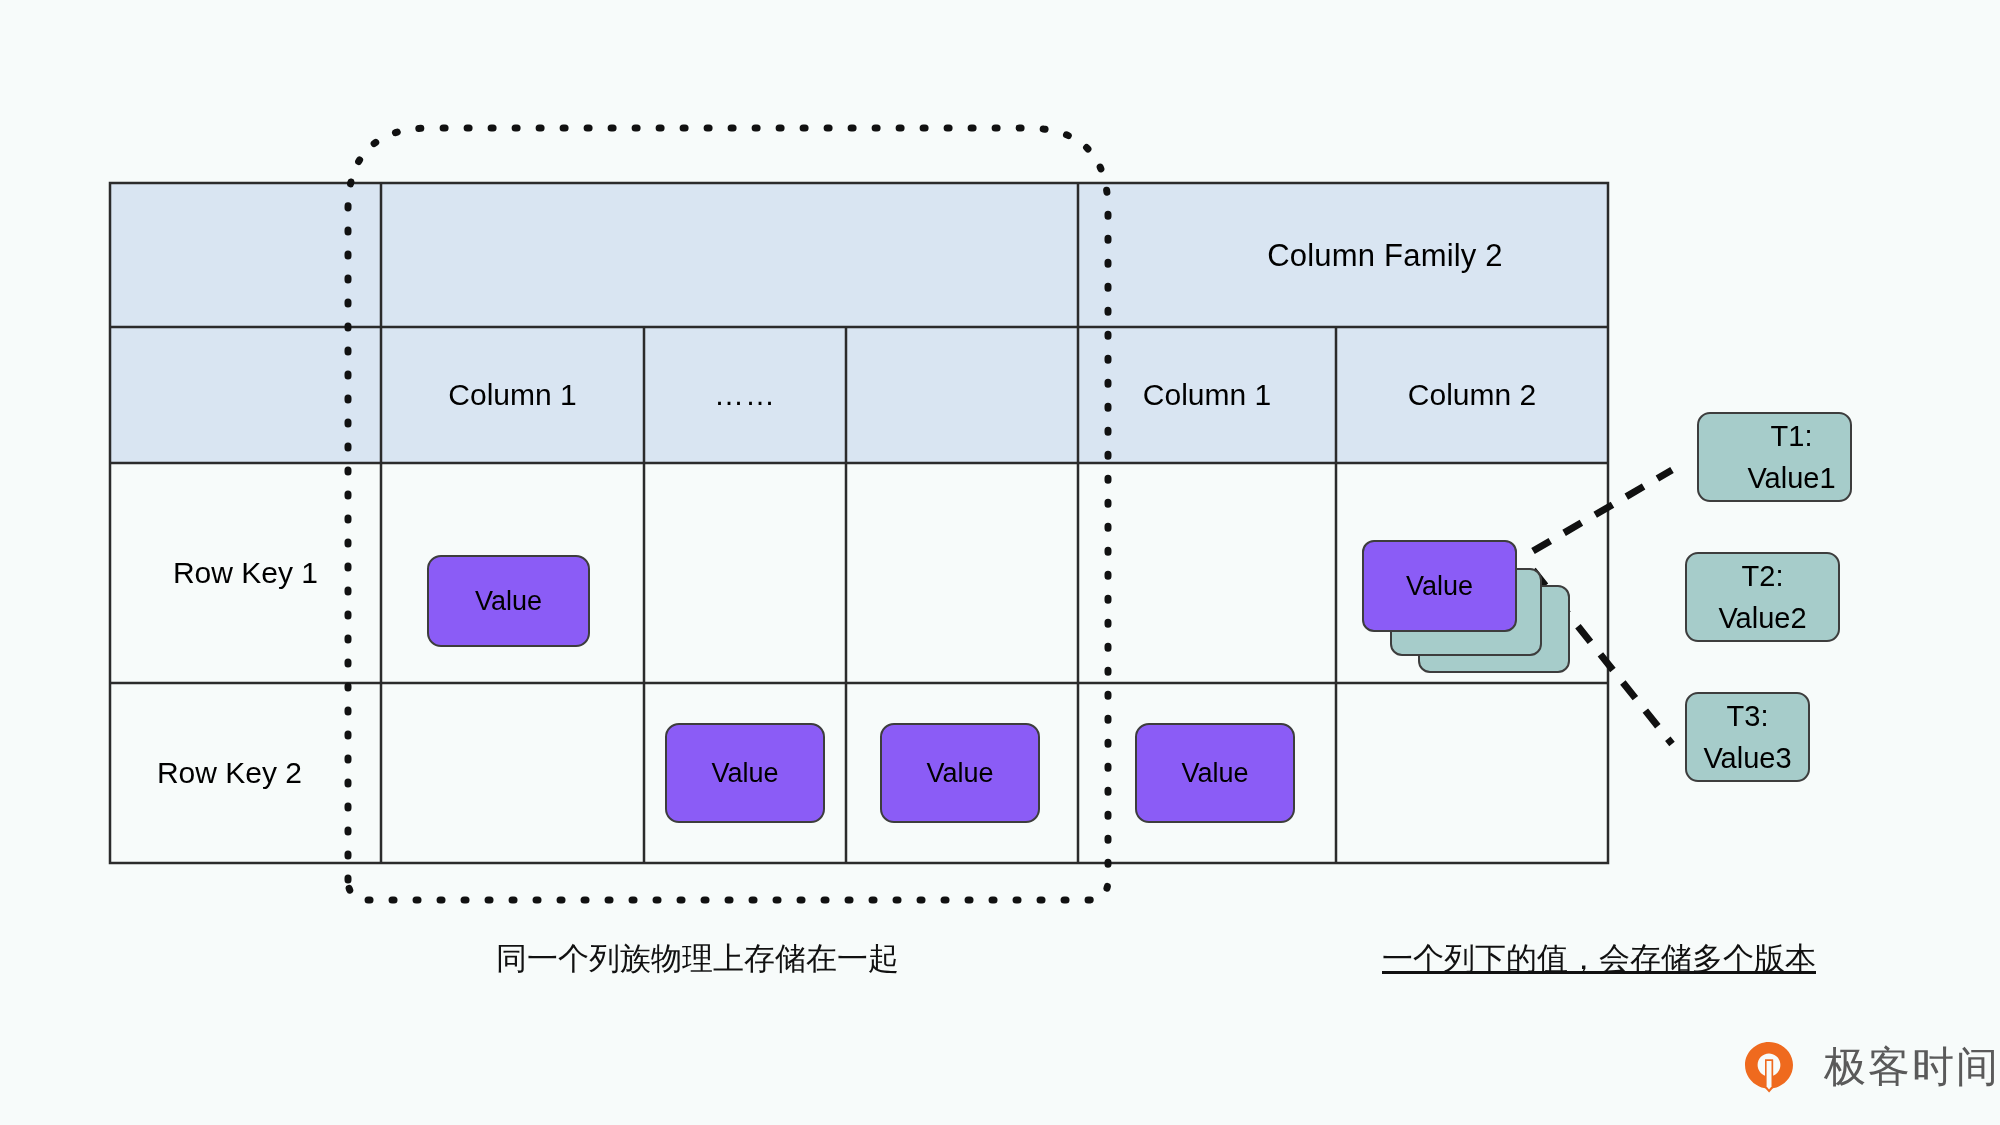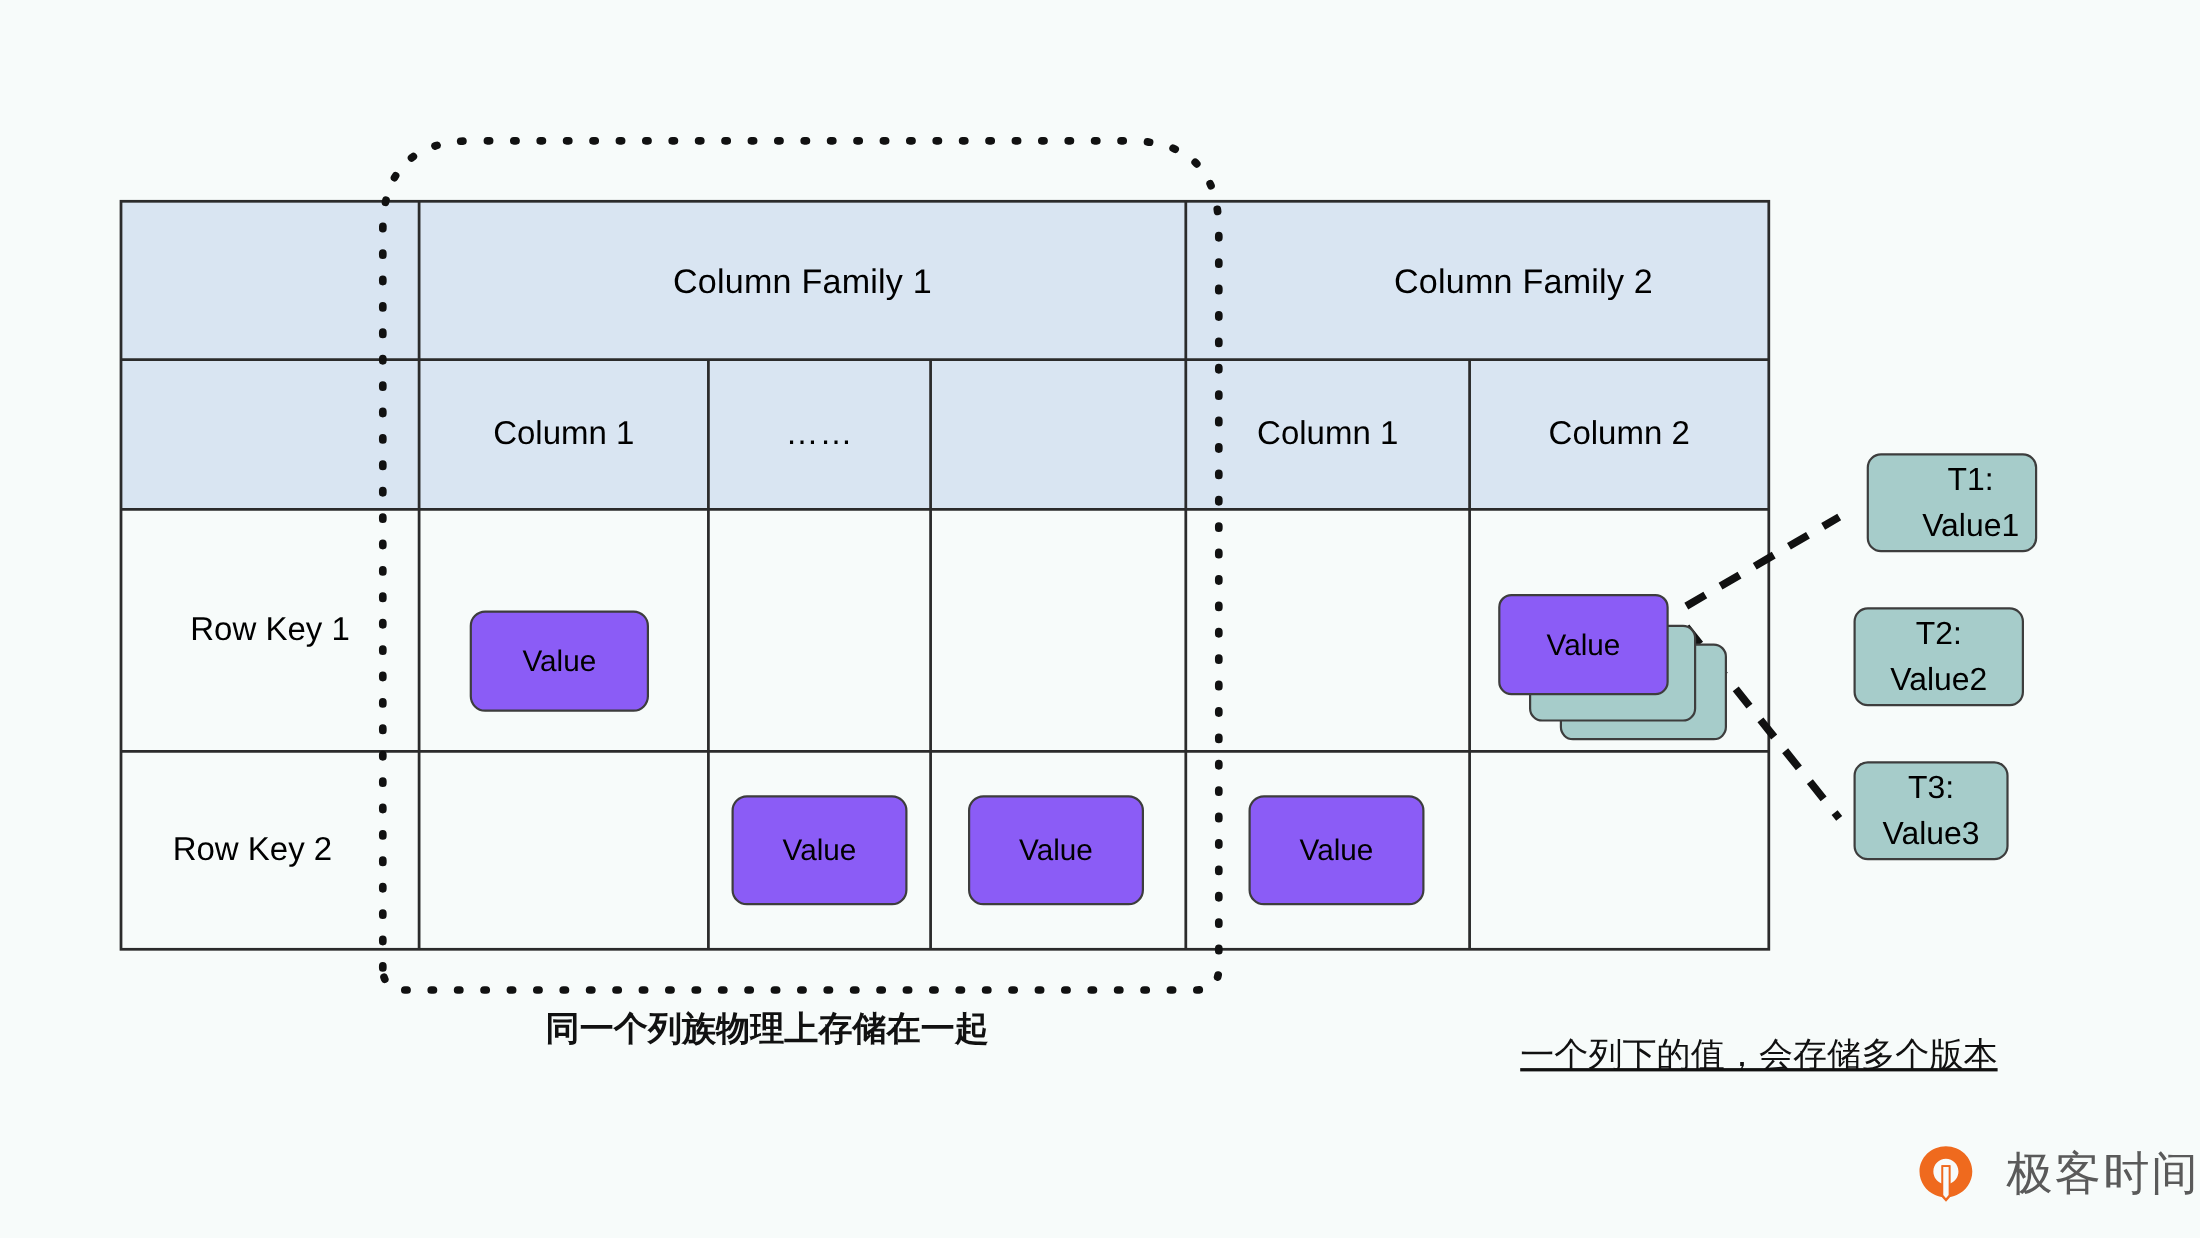--- a/index.html
+++ b/index.html
@@ -171,21 +171,20 @@
              Q 1108,128 1108,210
              L 1108,880
              Q 1108,900 1088,900
              L 368,900
              Q 348,900 348,880 Z" fill="none" stroke="#111111" stroke-width="7" stroke-dasharray="2 22" stroke-linecap="round"></path>
 
     <line x1="1533" y1="551" x2="1672" y2="470" stroke="#111111" stroke-width="7" stroke-dasharray="20 16" stroke-linecap="butt"></line>
     <line x1="1533" y1="570" x2="1672" y2="744" stroke="#111111" stroke-width="7" stroke-dasharray="20 16" stroke-linecap="butt"></line>
   </svg>
 
-  <div class="lbl hdr-text" style="left:381px; top:183px; width:697px; height:144px; display:flex; align-items:center; justify-content:center;">Column Family 1</div>
 
   <div class="lbl hdr-text" style="left:1078px; top:183px; width:530px; height:144px; display:flex; align-items:center; justify-content:center;padding-left:42px;">Column Family 2</div>
 
   <div class="lbl col-text" style="left:381px; top:327px; width:263px; height:136px; display:flex; align-items:center; justify-content:center;">Column 1</div>
 
   <div class="lbl dots-text" style="left:644px; top:327px; width:202px; height:136px; display:flex; align-items:center; justify-content:center;">……</div>
 
 
   <div class="lbl col-text" style="left:1078px; top:327px; width:258px; height:136px; display:flex; align-items:center; justify-content:center;">Column 1</div>
 
@@ -210,26 +209,26 @@
   <div class="tbox" style="left:1697px; top:412px; width:155px; height:90px;padding-left:34px;">
     <span>T1:</span>
     <span>Value1</span>
   </div>
 
   <div class="tbox" style="left:1685px; top:552px; width:155px; height:90px;">
     <span>T2:</span>
     <span>Value2</span>
   </div>
 
-  <div class="tbox" style="left:1685px; top:692px; width:141px; height:90px;">
+  <div class="tbox" style="left:1685px; top:692px; width:125px; height:90px;">
     <span>T3:</span>
     <span>Value3</span>
   </div>
 
-  <div class="caption" style="left:496px; top:914px;font-weight:bold;">同一个列族物理上存储在一起</div>
+  <div class="caption" style="left:496px; top:938px;">同一个列族物理上存储在一起</div>
 
   <div class="caption" style="left:1382px; top:938px;text-decoration:underline;">一个列下的值，会存储多个版本</div>
 
   <div id="logo">
     <span class="mark">
       <svg width="54" height="54" viewBox="0 0 54 54" xmlns="http://www.w3.org/2000/svg">
         <path d="M27 2 C13.8 2 3 12.2 3 25 C3 34.6 9 42.8 17.2 46.4 C20.2 47.8 23.5 48.6 27 48.6
                  C30.5 48.6 33.8 47.8 36.8 46.4 C45 42.8 51 34.6 51 25 C51 12.2 40.2 2 27 2 Z
                  M27 13.5 C33.3 13.5 38.4 18.6 38.4 25 C38.4 29.9 35.4 34.1 31.1 35.8
                  L31.1 19.4 L23 19.4 L23 35.8 C18.7 34.1 15.6 29.9 15.6 25

